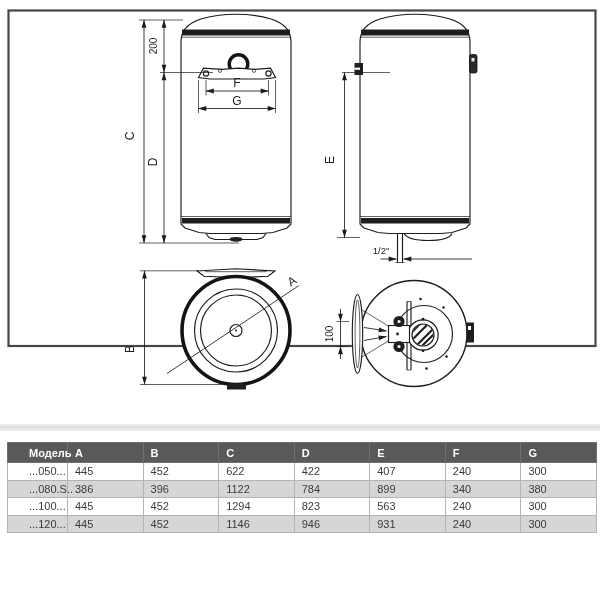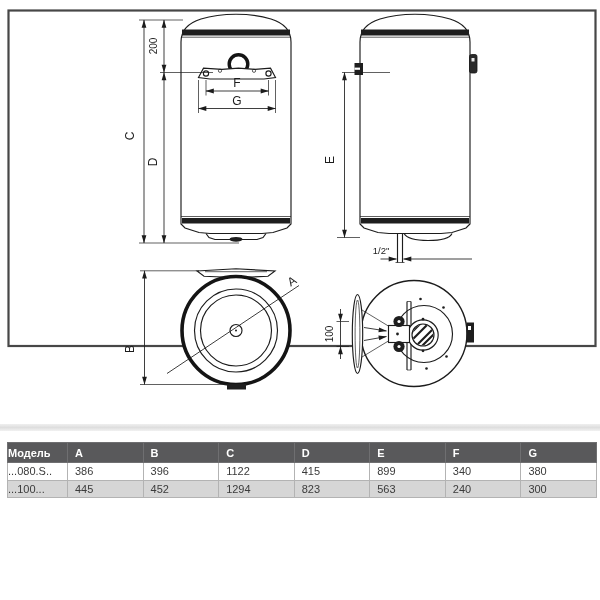--- a/index.html
+++ b/index.html
@@ -22,21 +22,21 @@
     background:linear-gradient(to bottom,#efefef,#dedede 50%,#f1f1f1);
   }
   table.spec { position:absolute; left:7px; top:442px; width:590px;
     border-collapse:collapse; table-layout:fixed; font-size:11px; color:#3b3b3b;
     border:1px solid #9c9c9c; }
   table.spec th {
     background:#59595b; color:#ffffff; font-weight:bold; text-align:left;
     padding:3px 0 3px 7px; border:1px solid #6f6f71; font-size:11px; height:13px;
   }
   table.spec td { padding:2px 0 2px 7px; border:1px solid #b3b3b3; height:12.6px; }
-  table.spec th:first-child, table.spec td:first-child { padding-left:0; }
+  table.spec th:first-child, table.spec td:first-child { padding-left:21px; }
   table.spec col.c-model { width:60px; }
   table.spec tbody tr:nth-child(even) { background:#d6d6d6; }
   table.spec tbody tr:nth-child(odd)  { background:#ffffff; }
 </style>
 </head>
 <body>
 
 <svg class="diagram-svg" width="600" height="430" viewBox="0 0 600 430">
   <defs>
     <marker id="ar" viewBox="0 0 12 8" refX="11" refY="4" markerWidth="11" markerHeight="7" orient="auto-start-reverse">
@@ -199,33 +199,53 @@
       <th>B</th>
       <th>C</th>
       <th>D</th>
       <th>E</th>
       <th>F</th>
       <th>G</th>
     </tr>
   </thead>
   <tbody>
     <tr>
+      <td>...050...</td>
+      <td>445</td>
+      <td>452</td>
+      <td>622</td>
+      <td>422</td>
+      <td>407</td>
+      <td>240</td>
+      <td>300</td>
+    </tr>
+    <tr>
       <td>...080.S..</td>
       <td>386</td>
       <td>396</td>
       <td>1122</td>
-      <td>415</td>
+      <td>784</td>
       <td>899</td>
       <td>340</td>
       <td>380</td>
     </tr>
     <tr>
       <td>...100...</td>
       <td>445</td>
       <td>452</td>
       <td>1294</td>
       <td>823</td>
       <td>563</td>
       <td>240</td>
       <td>300</td>
     </tr>
+    <tr>
+      <td>...120...</td>
+      <td>445</td>
+      <td>452</td>
+      <td>1146</td>
+      <td>946</td>
+      <td>931</td>
+      <td>240</td>
+      <td>300</td>
+    </tr>
   </tbody>
 </table>
 
 </body></html>

